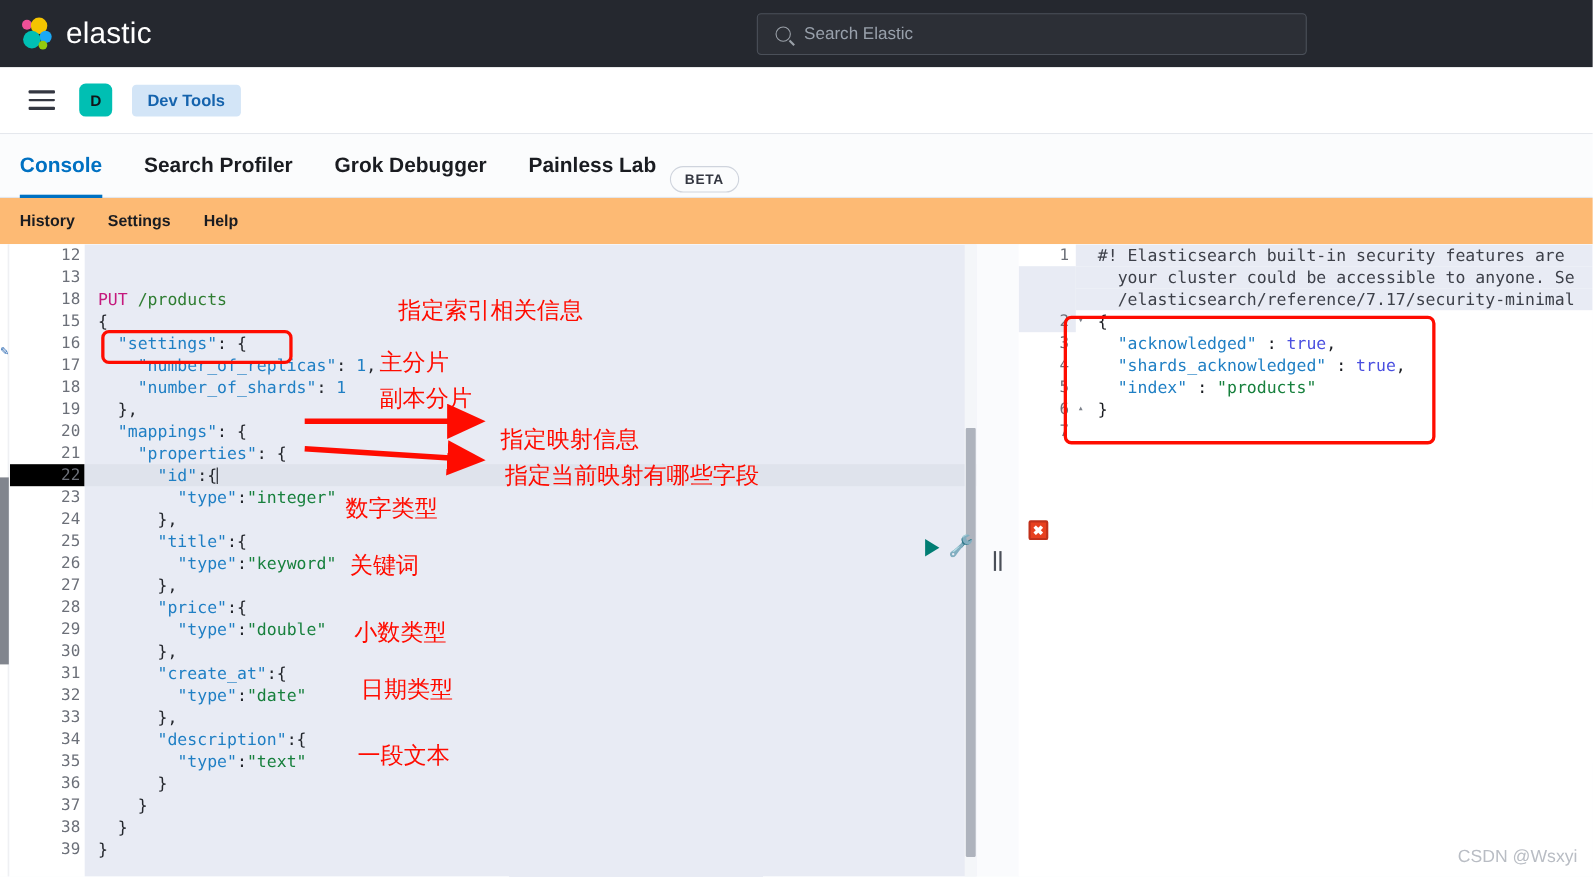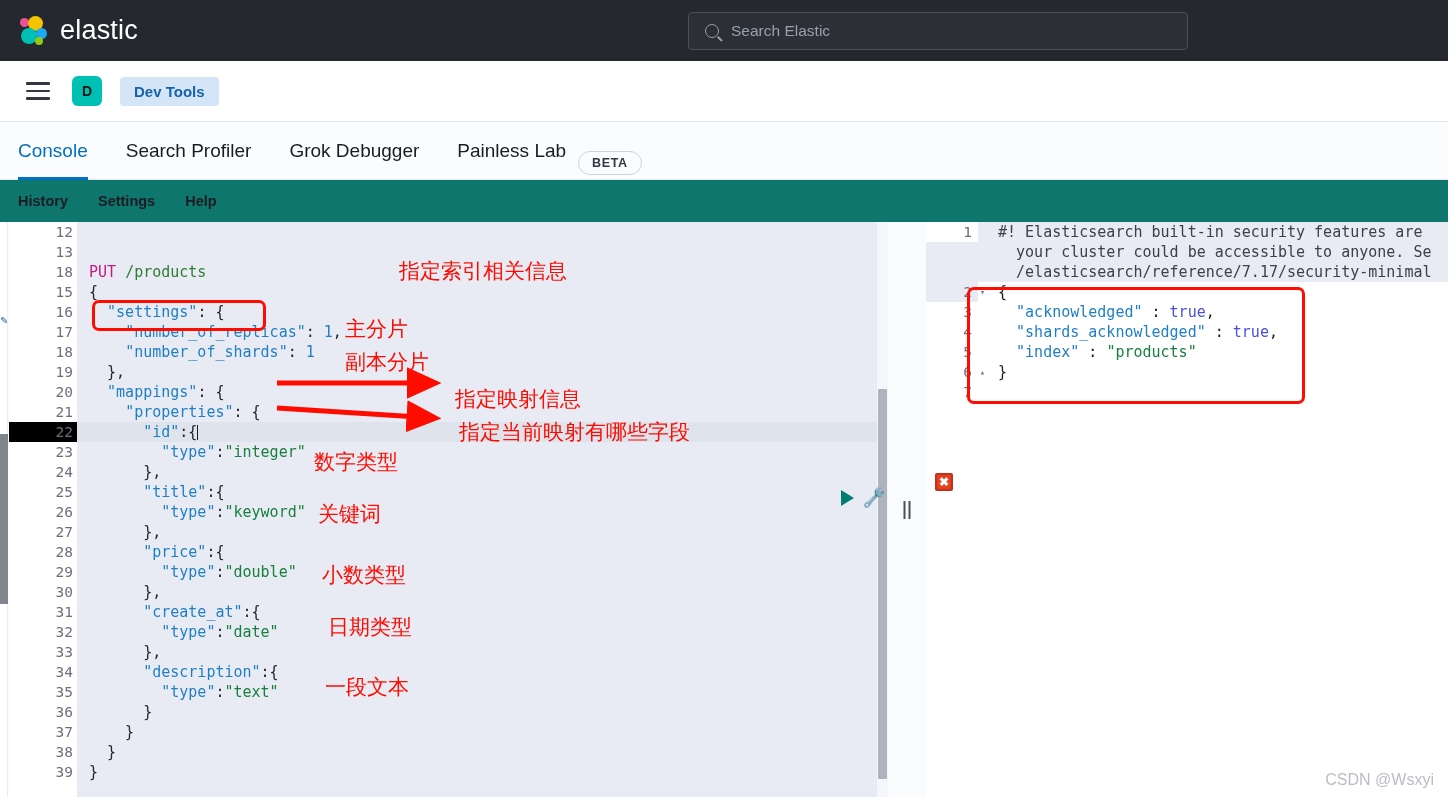--- a/index.html
+++ b/index.html
@@ -82,41 +82,41 @@
 
   
   #tabs-row {
     height: 58px; width: 100%;
     background: #fbfcfd;
     display: flex; align-items: center;
     border-bottom: 1px solid #e3e6ec;
     padding-left: 18px;
   }
   .main-tab {
-    font-size: 19px; font-weight: 400; color: #1a1c21;
+    font-size: 19px; font-weight: 700; color: #1a1c21;
     margin-right: 38px; height: 58px;
     display: flex; align-items: center; cursor: pointer;
     position: relative;
   }
   .main-tab.active { color: #0071c2; }
   .main-tab.active::after {
     content: ""; position: absolute; bottom: 0; left: 0; right: 0;
     height: 3px; background: #0071c2;
   }
   #beta-pill {
     border: 1px solid #cfd4dd; border-radius: 14px;
     padding: 4px 13px; font-size: 12.5px; font-weight: 700;
     letter-spacing: .6px; color: #343741;
     margin-left: -26px;
     margin-top: 24px;
   }
 
   
   #submenu-row {
-    height: 42px; width: 100%; background: #0f766e;
+    height: 42px; width: 100%; background: #fdba74;
     display: flex; align-items: center; padding-left: 18px;
   }
   .submenu-item {
     font-size: 14.5px; font-weight: 700; color: #1a1c21;
     margin-right: 30px; cursor: pointer;
   }
 
   
   #console-body {
     position: relative; width: 100%;
@@ -440,21 +440,21 @@
         <div class="rcode"><span>{</span></div>
         <div class="rcode"><span>  </span><span class="rtok-key">"acknowledged"</span><span> : </span><span class="rtok-bool">true</span><span>,</span></div>
         <div class="rcode"><span>  </span><span class="rtok-key">"shards_acknowledged"</span><span> : </span><span class="rtok-bool">true</span><span>,</span></div>
         <div class="rcode"><span>  </span><span class="rtok-key">"index"</span><span> : </span><span class="rtok-str">"products"</span></div>
         <div class="rcode"><span>}</span></div>
         <div class="rcode">&nbsp;</div>
       </div>
   </div>
 
   <div id="anno-layer">
-      <div class="anno" style="left: 362px; top: 35px; margin-left: 37px;">指定索引相关信息</div>
+      <div class="anno" style="left: 362px; top: 46px;">指定索引相关信息</div>
       <div class="anno" style="left: 345px; top: 93px;">主分片</div>
       <div class="anno" style="left: 345px; top: 126px;">副本分片</div>
       <div class="anno" style="left: 455px; top: 163px;">指定映射信息</div>
       <div class="anno" style="left: 459px; top: 196px;">指定当前映射有哪些字段</div>
       <div class="anno" style="left: 314px; top: 226px;">数字类型</div>
       <div class="anno" style="left: 318px; top: 278px;">关键词</div>
       <div class="anno" style="left: 322px; top: 339px;">小数类型</div>
       <div class="anno" style="left: 328px; top: 391px;">日期类型</div>
       <div class="anno" style="left: 325px; top: 451px;">一段文本</div>
       <div class="redbox" style="left: 92px; top: 78px; width: 174px; height: 31px;"></div>

